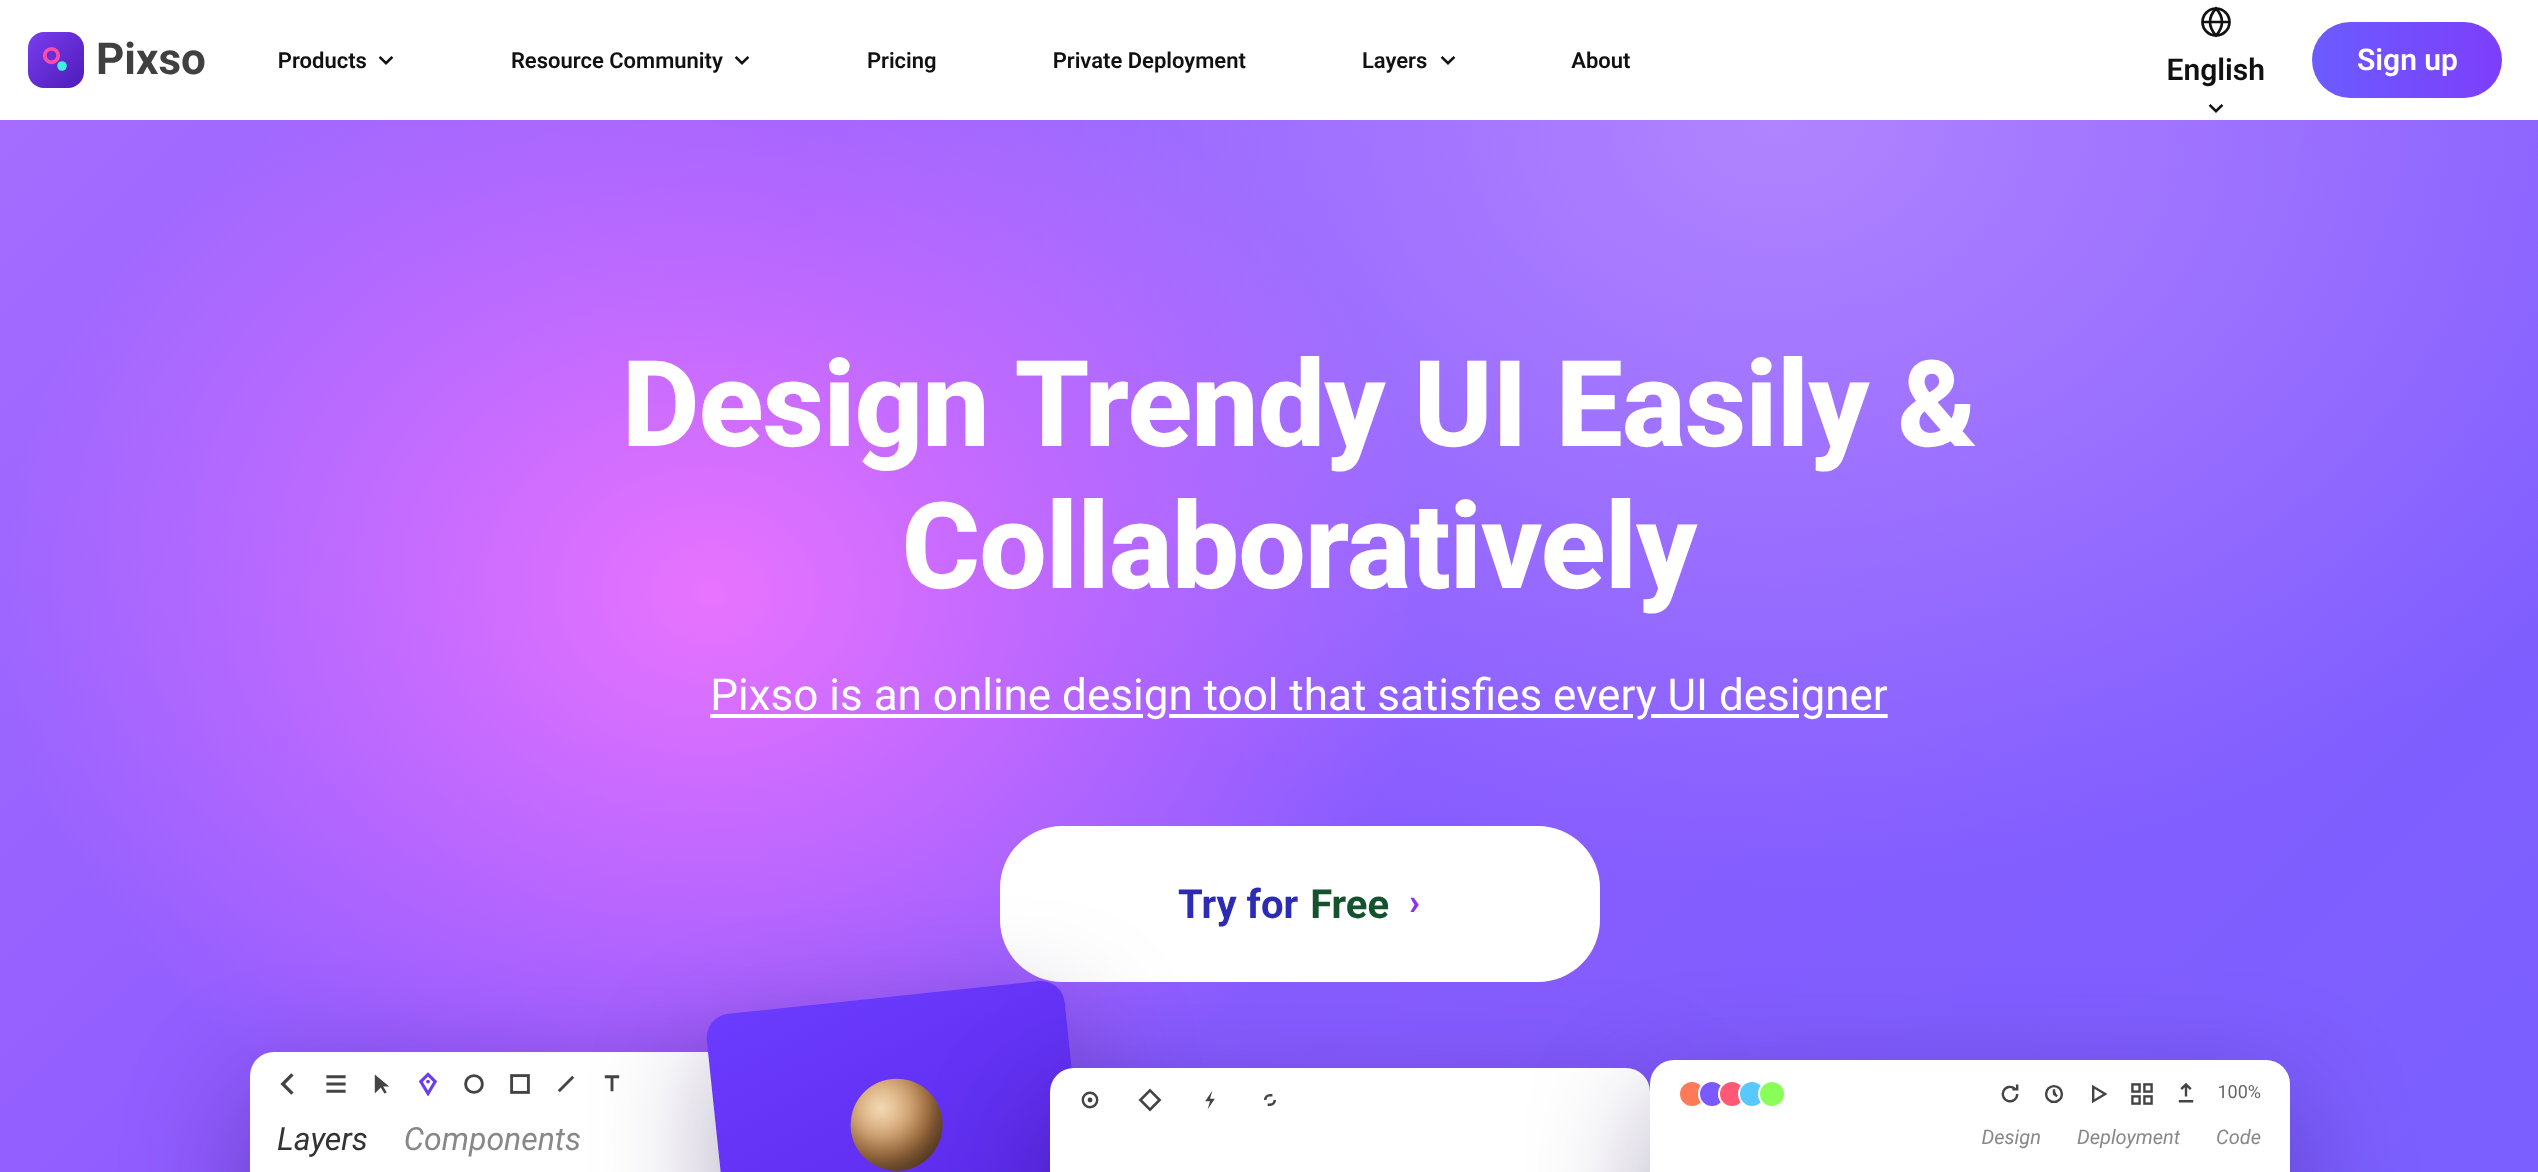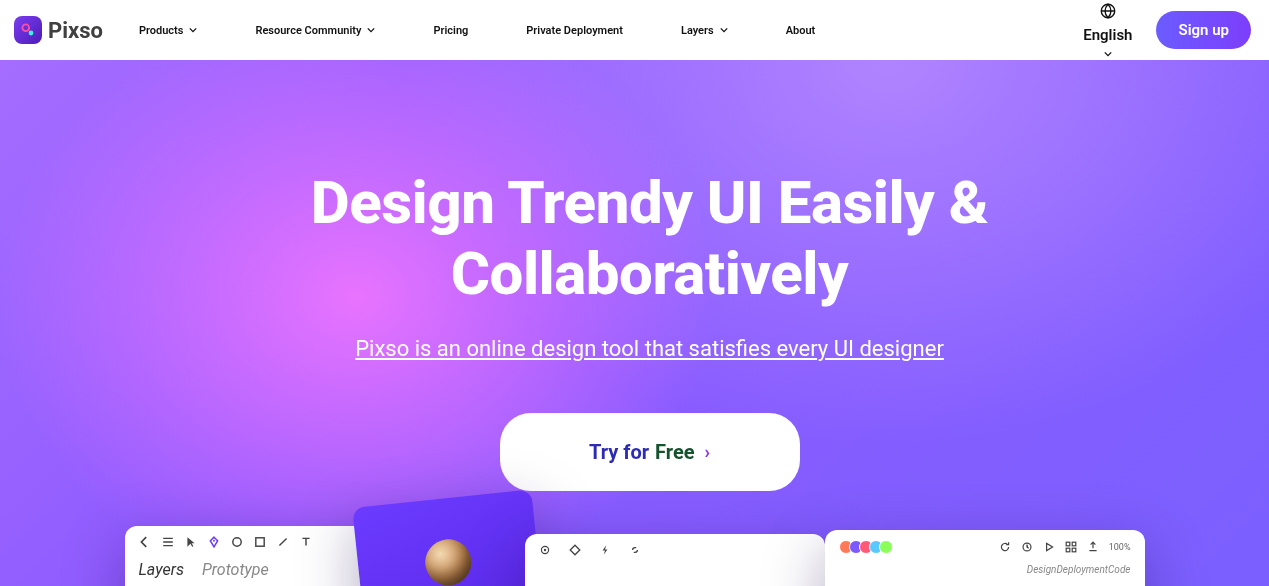--- a/index.html
+++ b/index.html
@@ -49,21 +49,21 @@
   .panel-right { right:0; bottom:0; width: 320px; height: 96px; padding:10px 14px; }
   .panel-right .row1 { display:flex; align-items:center; justify-content:space-between; }
   .avatars { display:flex; }
   .av { width:14px; height:14px; border-radius:50%; border:1.5px solid #fff; margin-left:-4px; }
   .av:nth-child(1){background:#ff7a59;margin-left:0;}
   .av:nth-child(2){background:#7a59ff;}
   .av:nth-child(3){background:#ff5975;}
   .av:nth-child(4){background:#59c8ff;}
   .av:nth-child(5){background:#8aff59;}
   .r-icons { display:flex; align-items:center; gap:10px; color:#444; font-size:11px; }
-  .panel-right .tabs { display:flex; justify-content:flex-end; font-size:10px; font-style:italic; color:#888; margin-top:10px; }
+  .panel-right .tabs { display:flex; justify-content:flex-end; gap:18px; font-size:10px; font-style:italic; color:#888; margin-top:10px; }
 
   .ic { width:12px; height:12px; display:inline-block; }
   .ic svg{width:100%;height:100%;display:block;}
 </style>
 </head>
 <body>
 
 <nav class="nav">
   <div class="logo-wrap">
     <div class="logo-box">
@@ -186,21 +186,21 @@
             </svg>
           </span>
         <span class="ic">
             <svg viewBox="0 0 10 10">
               <path d="M2 2h6M5 2v6" stroke="#444" stroke-width="1.2"></path>
             </svg>
           </span>
       </div>
       <div class="tabs">
         <span class="active">Layers</span>
-        <span>Prototype</span>
+        <span>Components</span>
       </div>
     </div>
 
     <div class="panel panel-center">
       <div class="orb"></div>
     </div>
 
     <div class="panel panel-mid">
       <div class="toolbar">
         <span class="ic">

